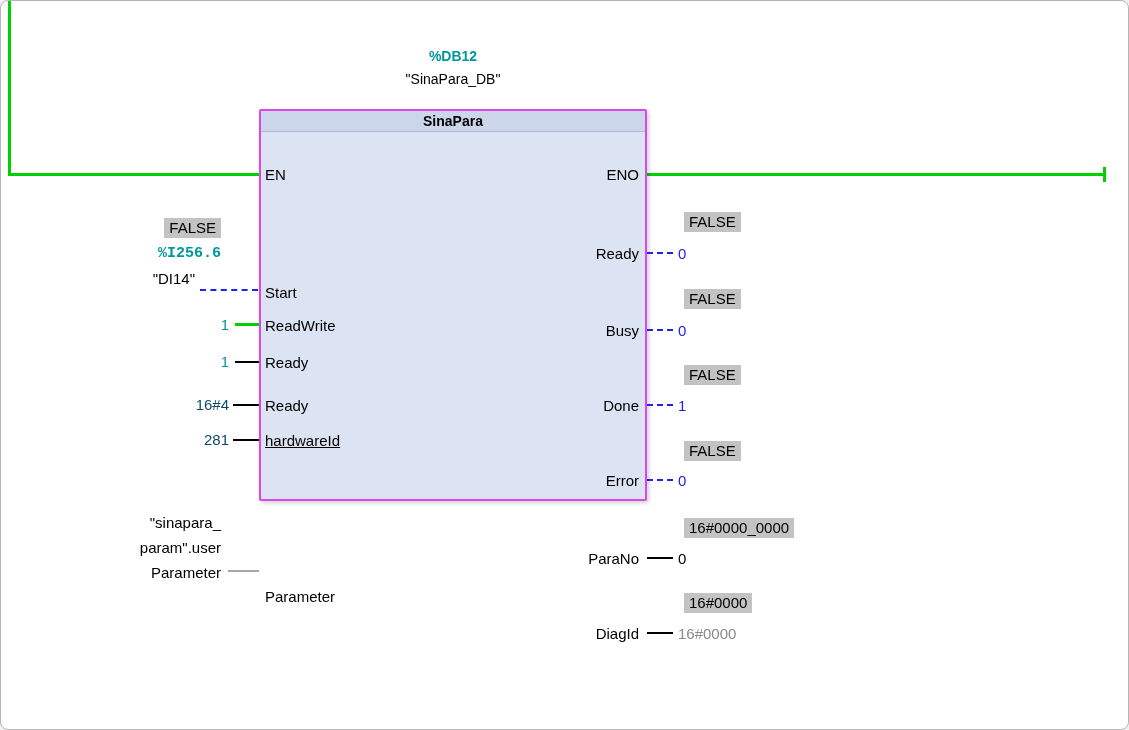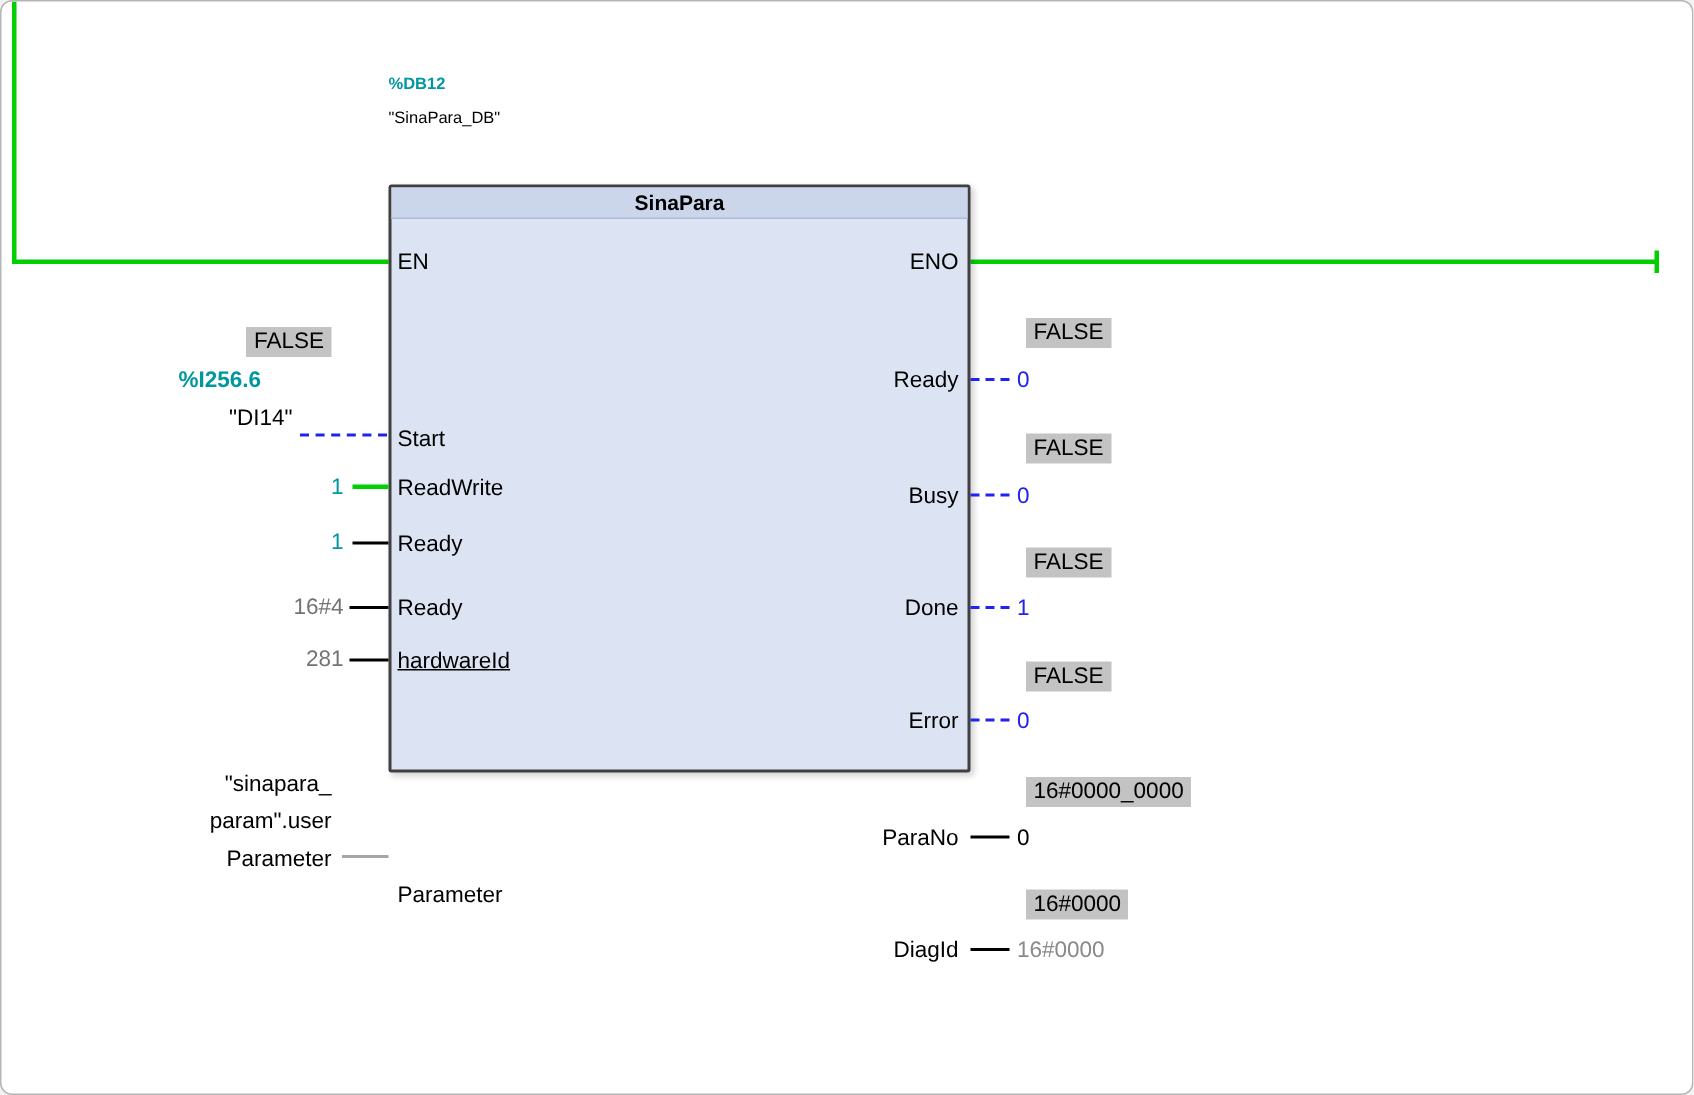--- a/index.html
+++ b/index.html
@@ -9,28 +9,28 @@
   .hline { position:absolute; background:#00cf00; }
   .vline { position:absolute; background:#00cf00; }
   .wire  { position:absolute; height:0; }
   .wb { border-top:2px solid #000000; }
   .wg { border-top:3px solid #00cf00; }
   .wd { border-top:2px dashed #2222ee; }
   .wgr{ border-top:2px solid #a6a6a6; }
   .txt { position:absolute; font-size:15px; color:#000; white-space:nowrap; line-height:19px; }
   .teal { color:#00989e; }
   .b { font-weight:bold; }
-  .blue { color:#737373; }
+  .blue { color:#0c4a6e; }
   .mblue { color:#2222ee; }
   .grayv { color:#8a8a8a; }
   .badge { position:absolute; background:#c3c3c3; color:#000; font-size:15px;
            line-height:20px; padding:0 5px; white-space:nowrap; }
-  .inst { position:absolute; text-align:left; font-size:11px; line-height:23px; color:#000; }
-  .block { position:absolute; left:258px; top:122px; width:388px; height:392px;
-           background:#dce3f2; border:2px solid #404040; border-radius:2px;
+  .inst { position:absolute; text-align:center; font-size:14px; line-height:23px; color:#000; }
+  .block { position:absolute; left:258px; top:108px; width:388px; height:392px;
+           background:#dce3f2; border:2px solid #d946ef; border-radius:2px;
            box-shadow:2px 2px 4px rgba(0,0,0,0.18); }
   .block-title { text-align:center; font-weight:bold; font-size:14px; line-height:20px;
                  background:#ccd6ea; border-bottom:1px solid #aebcd9; color:#000; }
   .pin { position:absolute; font-size:15px; color:#000; white-space:nowrap; line-height:19px; }
   .watermark { position:absolute; left:310px; top:255px; width:440px;
                transform:rotate(-28deg); text-align:center; color:#9a9a9a;
                opacity:0.45; pointer-events:none; }
   .watermark .w1 { font-size:26px; letter-spacing:6px; }
   .watermark .w2 { font-size:19px; letter-spacing:1px; }
 </style>
@@ -69,21 +69,21 @@
   <div class="pin" style="left:264px;top:586px;">Parameter</div>
 
   <div class="pin" style="right:489px;top:243px;margin-left:31px;">Ready</div>
   <div class="pin" style="right:489px;top:320px;">Busy</div>
   <div class="pin" style="right:489px;top:395px;margin-left:16px;">Done</div>
   <div class="pin" style="right:489px;top:470px;">Error</div>
   <div class="pin" style="right:489px;top:548px;">ParaNo</div>
   <div class="pin" style="right:489px;top:623px;">DiagId</div>
 
   <div class="badge" style="right:907px;top:217px;">FALSE</div>
-  <div class="txt teal b" style="right:954px;top:243px;">%I256.6</div>
+  <div class="txt teal b" style="right:907px;top:243px;font-family:Liberation Mono, monospace;">%I256.6</div>
   <div class="txt" style="right:933px;top:268px;">"DI14"</div>
   <div class="wire wd" style="left:199px;top:288px;width:58px;"></div>
 
   <div class="txt teal" style="right:899px;top:314px;">1</div>
   <div class="wire wg" style="left:234px;top:322px;width:24px;"></div>
 
   <div class="txt teal" style="right:899px;top:351px;">1</div>
   <div class="wire wb" style="left:234px;top:360px;width:24px;"></div>
 
   <div class="txt blue" style="right:899px;top:394px;">16#4</div>

